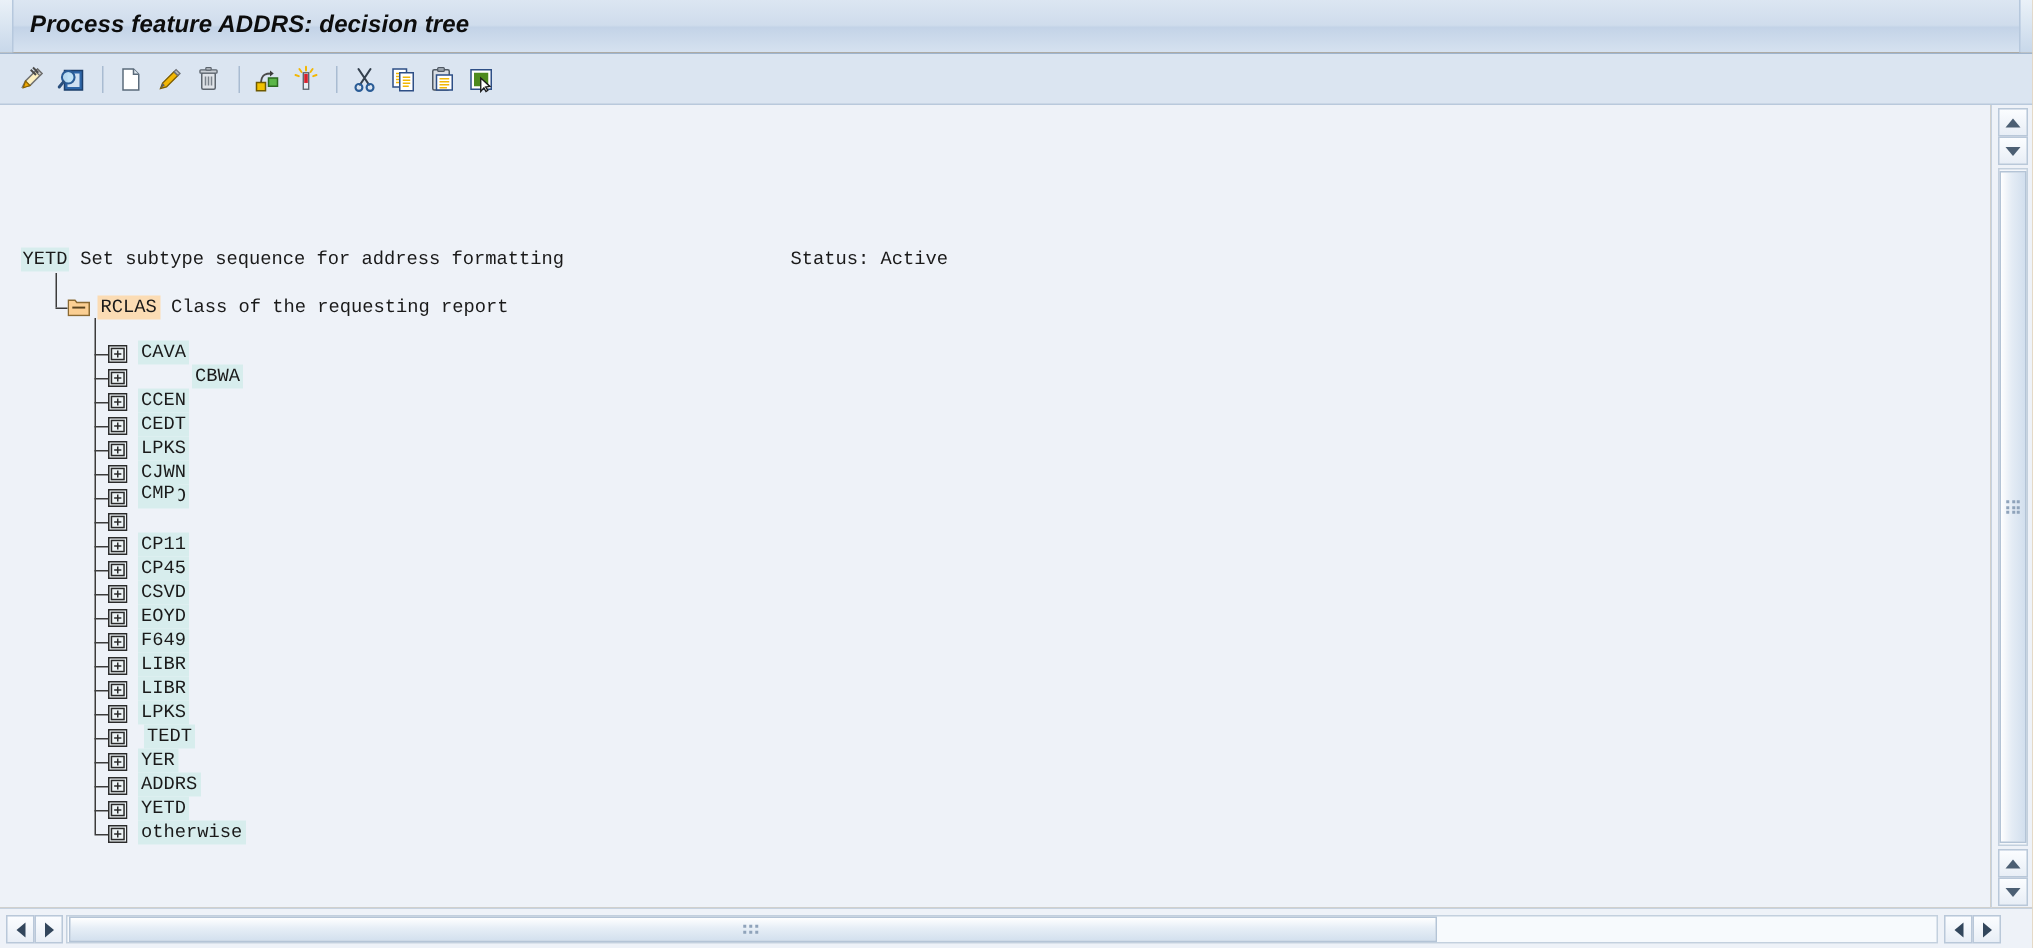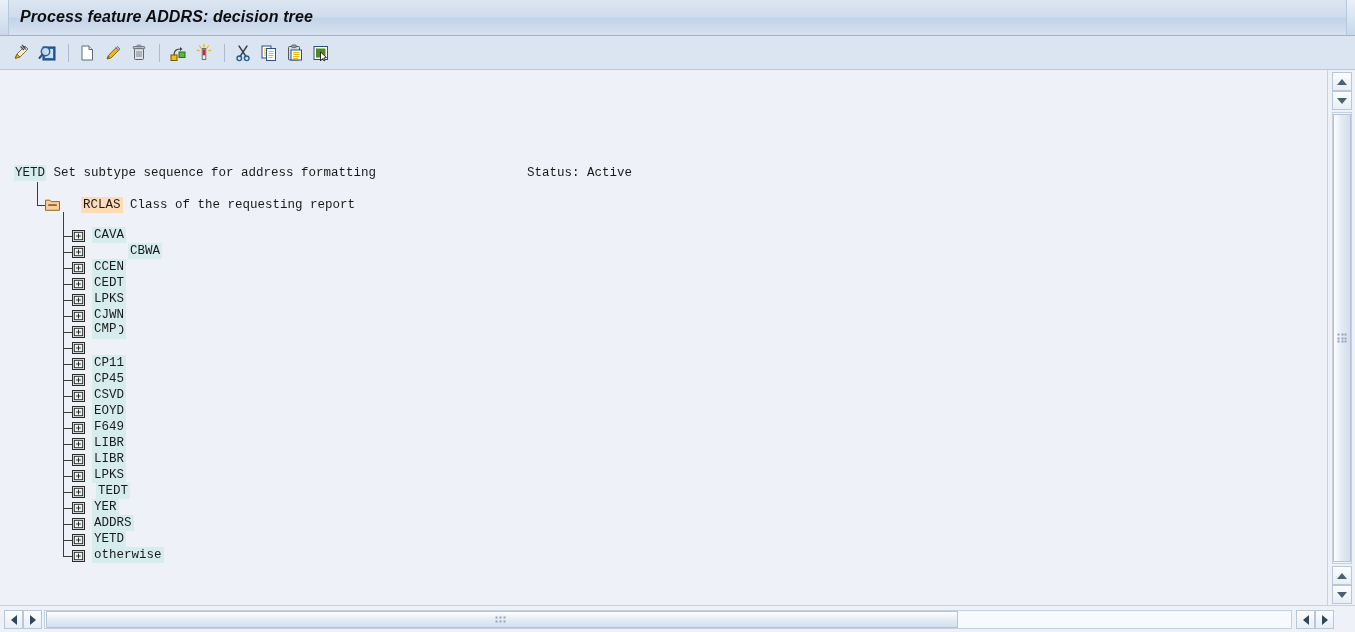--- a/index.html
+++ b/index.html
@@ -380,21 +380,21 @@
 
       <div class="vline" style="left:37px; top:112px; height:23px;"></div>
       <div class="hline" style="left:37px; top:135px; width:8px;"></div>
 
       <div class="folder-ico" style="left:45px; top:128px;">
         <svg width="15" height="13" viewBox="0 0 15 13">
           <path d="M0.5 2.2 H5 L6.2 3.6 H14.5 V12.3 H0.5 Z" fill="#fbcf93" stroke="#8a6a33" stroke-width="1"></path>
           <rect x="3.2" y="6.4" width="8.6" height="1.3" fill="#5a4420"></rect>
         </svg>
       </div>
-      <div class="abs rowtext" style="left:65px; top:128px;margin-left:16px;">
+      <div class="abs rowtext" style="left:65px; top:128px;">
         <span class="hl-node">RCLAS</span><span class="plaintxt">&nbsp;</span><span class="plaintxt">Class of the requesting report</span>
       </div>
 
       <div class="vline" id="child-trunk" style="left: 63px; top: 142px; height: 344px;"></div>
 
       <div id="leaf-container">
           <div class="hline" style="left: 63px; top: 166px; width: 9px;"></div>
           <div class="plus-ico" style="left: 72px; top: 160px;"><svg width="13" height="12" viewBox="0 0 13 12">
               <rect x="0.5" y="0.5" width="12" height="11" fill="#eef4f6" stroke="#2b2b2b" stroke-width="1"></rect>
               <rect x="2.3" y="2.3" width="8.4" height="7.4" fill="none" stroke="#2b2b2b" stroke-width="1"></rect>

